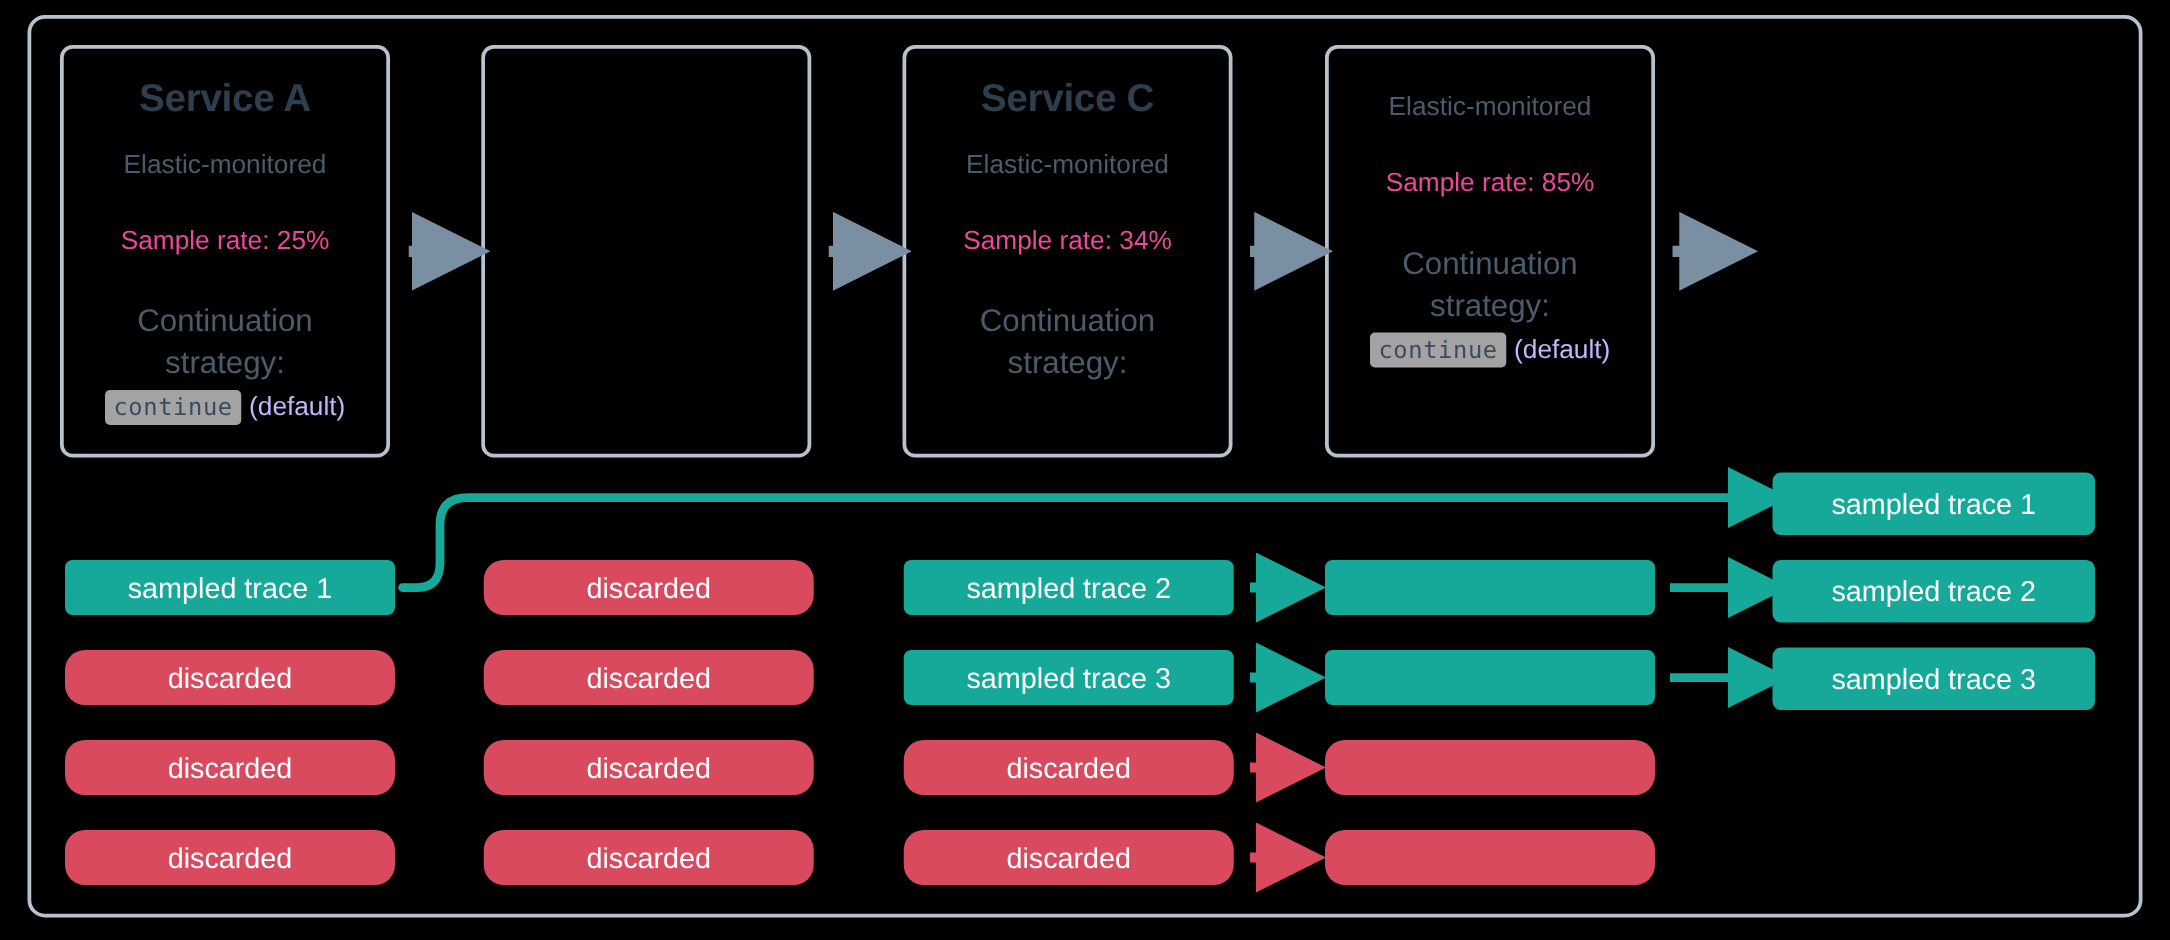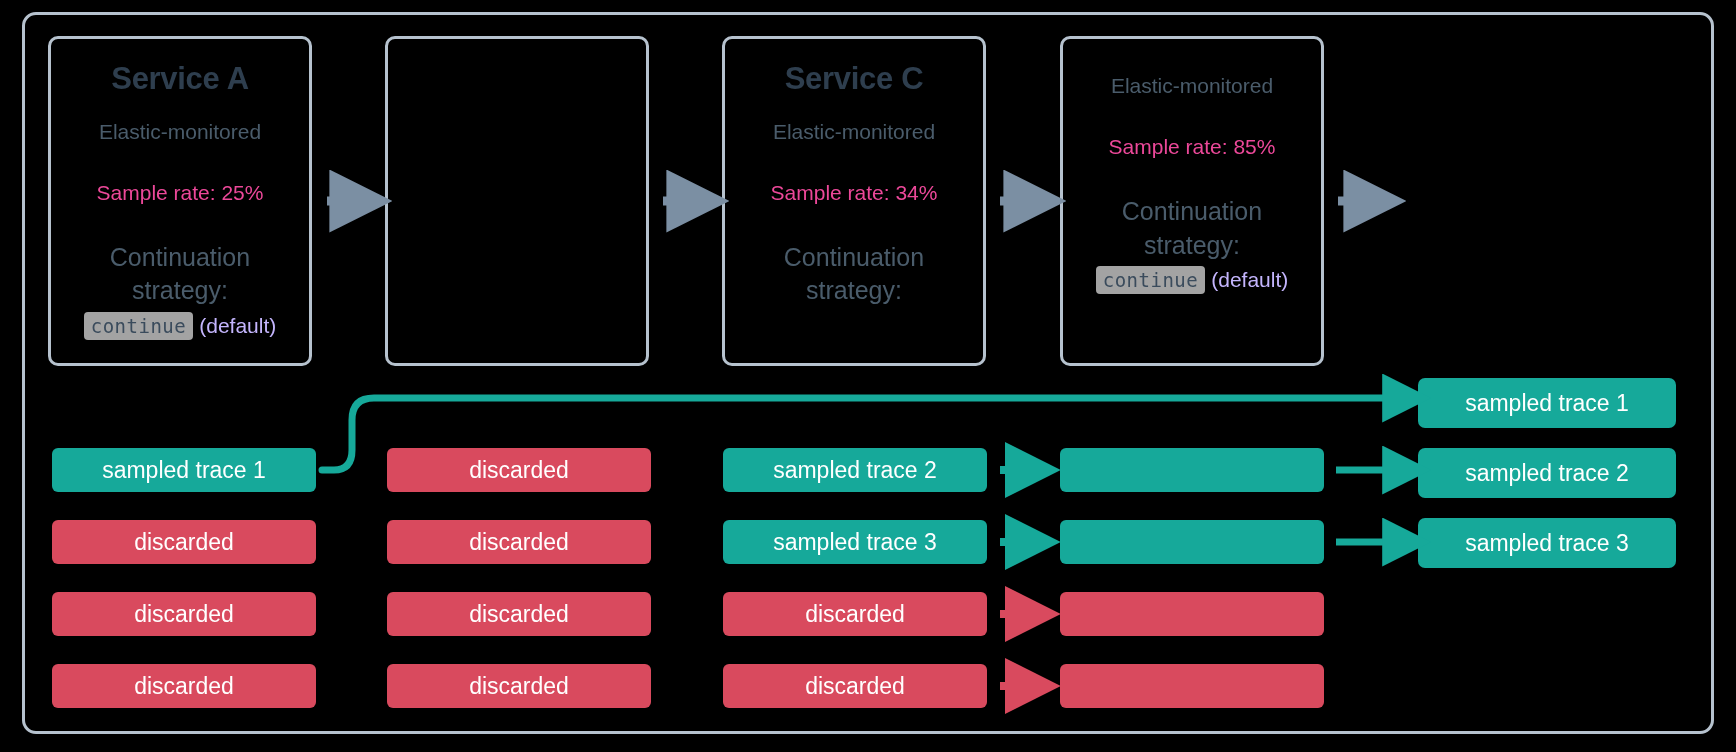--- a/index.html
+++ b/index.html
@@ -111,21 +111,21 @@
     height: 44px;
     border-radius: 6px;
     color: #ffffff;
     font-size: 23px;
     display: flex;
     align-items: center;
     justify-content: center;
     box-sizing: border-box;
   }
   .bar.sampled { background: #16a99a; }
-  .bar.discarded { background: #d94a5e; }
+  .bar.discarded { background: #d94a5e; border-radius: 16px; }
   .result-bar {
     position: absolute;
     height: 50px;
     border-radius: 7px;
     background: #16a99a;
     color: #ffffff;
     font-size: 23px;
     display: flex;
     align-items: center;
     justify-content: center;

